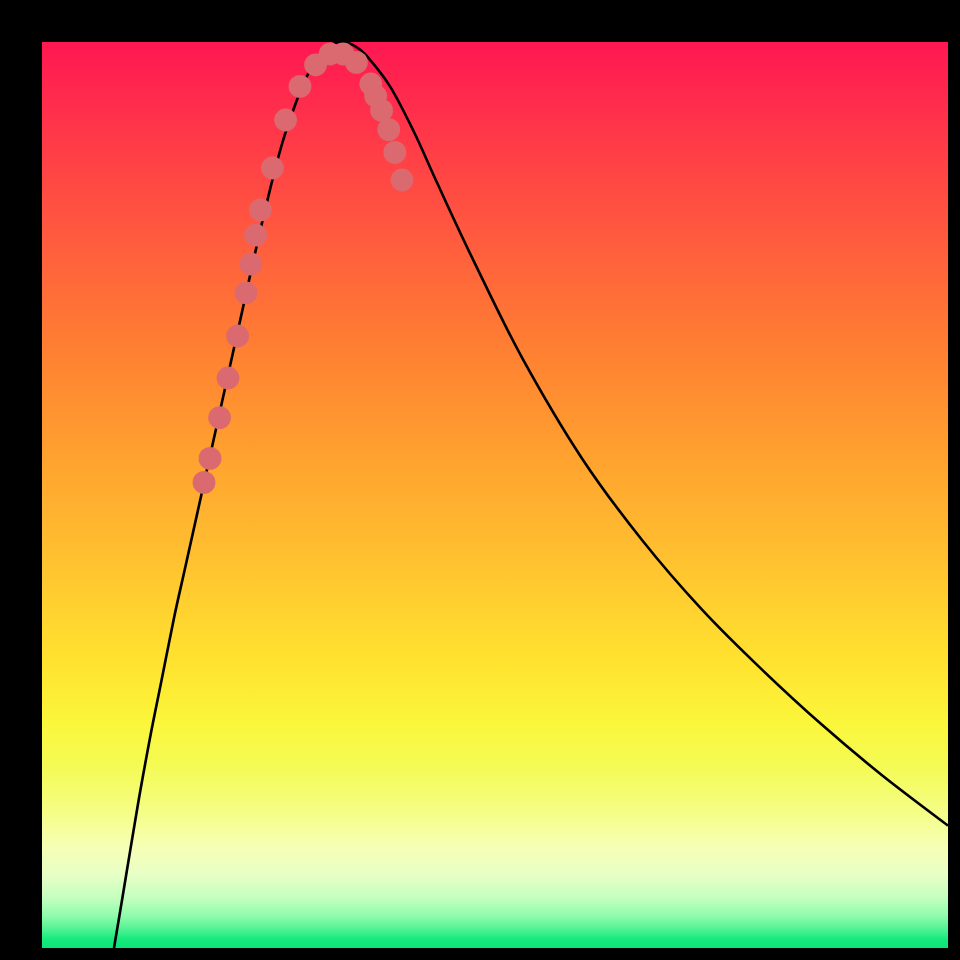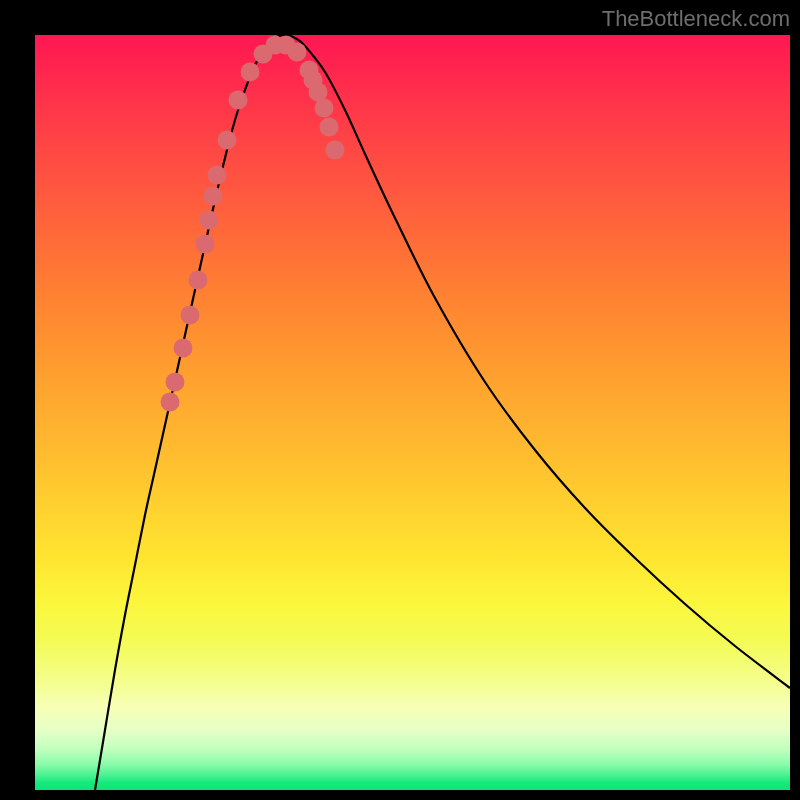--- a/index.html
+++ b/index.html
@@ -94,14 +94,13 @@
           <circle cx="262" cy="17" r="9.5" fill="#da6a6f"></circle>
           <circle cx="274" cy="35" r="9.5" fill="#da6a6f"></circle>
           <circle cx="278" cy="45" r="9.5" fill="#da6a6f"></circle>
           <circle cx="283" cy="57" r="9.5" fill="#da6a6f"></circle>
           <circle cx="289" cy="73" r="9.5" fill="#da6a6f"></circle>
           <circle cx="294" cy="92" r="9.5" fill="#da6a6f"></circle>
           <circle cx="300" cy="115" r="9.5" fill="#da6a6f"></circle>
         </g>
     </svg>
   </div>
-  <div class="watermark">TheBottleneck.com</div>
 </div>
 
 </body></html>

